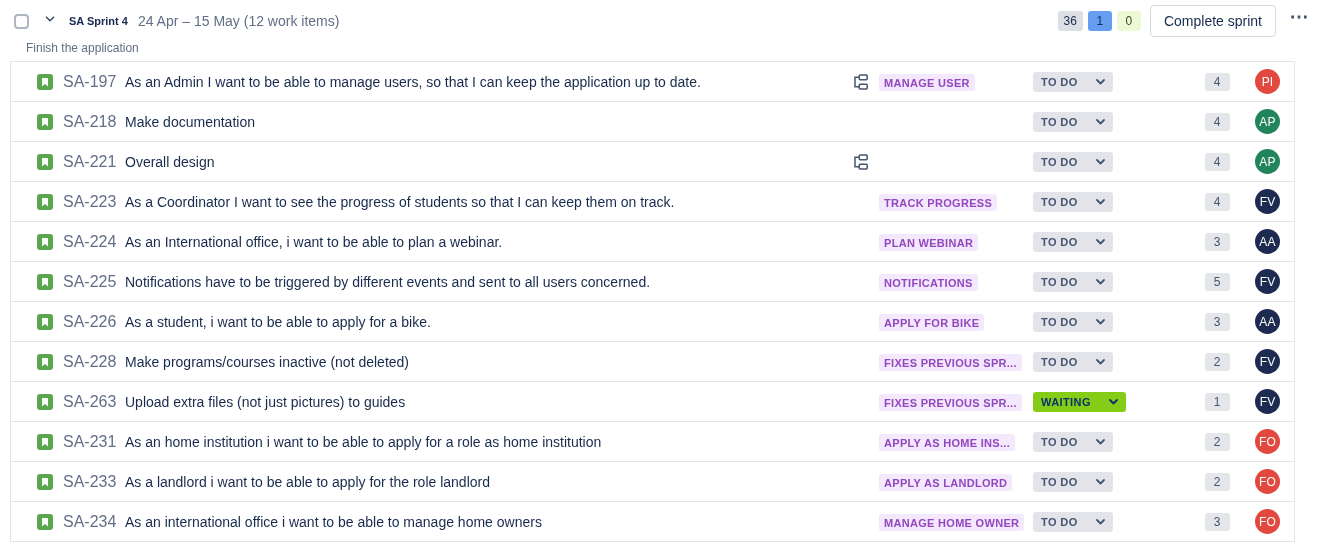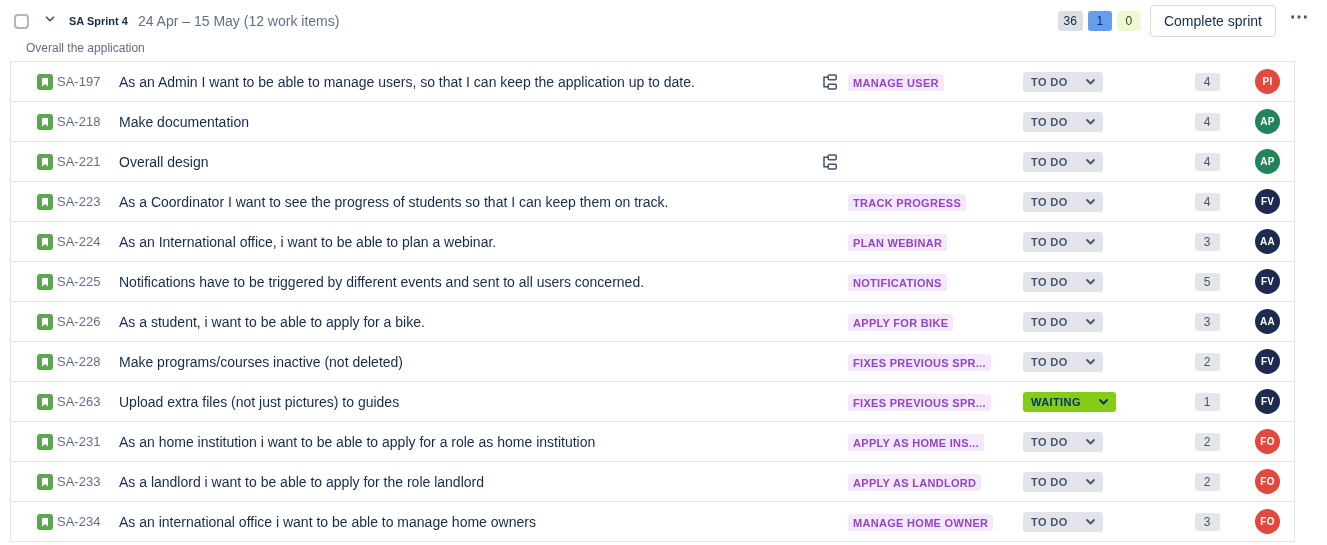--- a/index.html
+++ b/index.html
@@ -22,36 +22,36 @@
   .complete-btn { height:32px; padding:4px 13px; background:#fff; border:1px solid #D5D9E0; border-radius:4px;
     font-size:14px; font-weight:500; color:#172B4D; font-family:inherit; cursor:pointer; }
   .more-btn { height:32px; width:28px; background:none; border:none; border-radius:3px; font-size:19px; font-weight:700;
     color:#44546F; cursor:pointer; line-height:10px; padding-bottom:8px; font-family:inherit; }
   .sprint-goal { padding:0 0 0 26px; margin-top:0; margin-bottom:7px; font-size:12px; line-height:12px; color:#626F86; }
 
   
   .list { margin-left:10px; width:1285px; border:1px solid #E3E5E9; border-bottom:none; background:#fff; }
   .row { display:flex; align-items:center; height:40px; padding:0 14px 0 26px; border-bottom:1px solid #E3E5E9; background:#fff; cursor:pointer; }
   .type-icon { width:16px; height:16px; flex:none; }
-  .issue-key { width:50px; margin-left:4px; margin-right:12px; font-size:13px; color:#626F86; white-space:nowrap; flex:none; }
+  .issue-key { width:50px; margin-left:10px; margin-right:12px; font-size:16px; color:#626F86; white-space:nowrap; flex:none; }
   .summary { flex:1; font-size:14px; color:#172B4D; white-space:nowrap; overflow:hidden; min-width:0; padding-right:8px; }
   .hier-col { width:22px; flex:none; display:flex; justify-content:center; align-items:center; }
-  .epic-col { width:175px; margin-left:8px; flex:none; overflow:hidden; }
+  .epic-col { width:154px; margin-left:8px; flex:none; overflow:hidden; }
   .epic-label { display:inline-block; max-width:152px; background:#F3E8FC; color:#9347BE; font-size:11px; font-weight:700;
     letter-spacing:.3px; padding:3px 5px 2px; border-radius:3px; white-space:nowrap; cursor:pointer; }
   .status-col { width:171px; flex:none; }
   .status-chip { display:inline-flex; align-items:center; gap:18px; background:#E2E4E9; color:#44546F; font-size:11px;
     font-weight:700; letter-spacing:.4px; padding:4px 8px; border-radius:3px; white-space:nowrap; cursor:pointer; }
   .status-chip.waiting { background:#84cc16; color:#09326C; }
   .status-chip svg { display:block; }
   .points-col { width:26px; flex:none; display:flex; justify-content:center; margin-right:25px; }
   .points-badge { min-width:25px; text-align:center; background:#E4E6EA; color:#44546F; font-size:12px;
     padding:2px 5px; border-radius:3px; }
-  .avatar { width:25px; height:25px; border-radius:50%; background:#1D2B50; color:#fff; font-size:10px; font-weight:700;
-    display:flex; align-items:center; justify-content:center; flex:none; letter-spacing:.2px; cursor:pointer;margin-left:10px; }
+  .avatar { width:25px; height:25px; border-radius:50%; background:#1D2B50; color:#fff; font-size:12px; font-weight:400;
+    display:flex; align-items:center; justify-content:center; flex:none; letter-spacing:.2px; cursor:pointer; }
 </style>
 </head>
 <body>
 
 <div class="sprint-header">
   <div class="checkbox"></div>
   <div class="expander">
     <span>
       <svg width="14" height="14" viewBox="0 0 16 16" fill="none">
           <path d="M4 6l4 4 4-4" stroke="#44546F" stroke-width="2" stroke-linecap="round" stroke-linejoin="round"></path>
@@ -63,21 +63,21 @@
   <div class="header-right">
     <div class="count-badges">
       <span class="count-badge todo">36</span>
       <span class="count-badge inprogress">1</span>
       <span class="count-badge done">0</span>
     </div>
     <button class="complete-btn">Complete sprint</button>
     <button class="more-btn"><span>⋯</span></button>
   </div>
 </div>
-<div class="sprint-goal">Overall the application</div>
+<div class="sprint-goal">Finish the application</div>
 
 <div class="list">
   <div class="row">
     <span class="type-icon">
       <svg width="16" height="16" viewBox="0 0 16 16">
           <rect width="16" height="16" rx="3" fill="#5AA74D"></rect>
           <path d="M5 4h6v8.6L8 10.1 5 12.6z" fill="#fff"></path>
         </svg>
     </span>
     <span class="issue-key">SA-197</span>

